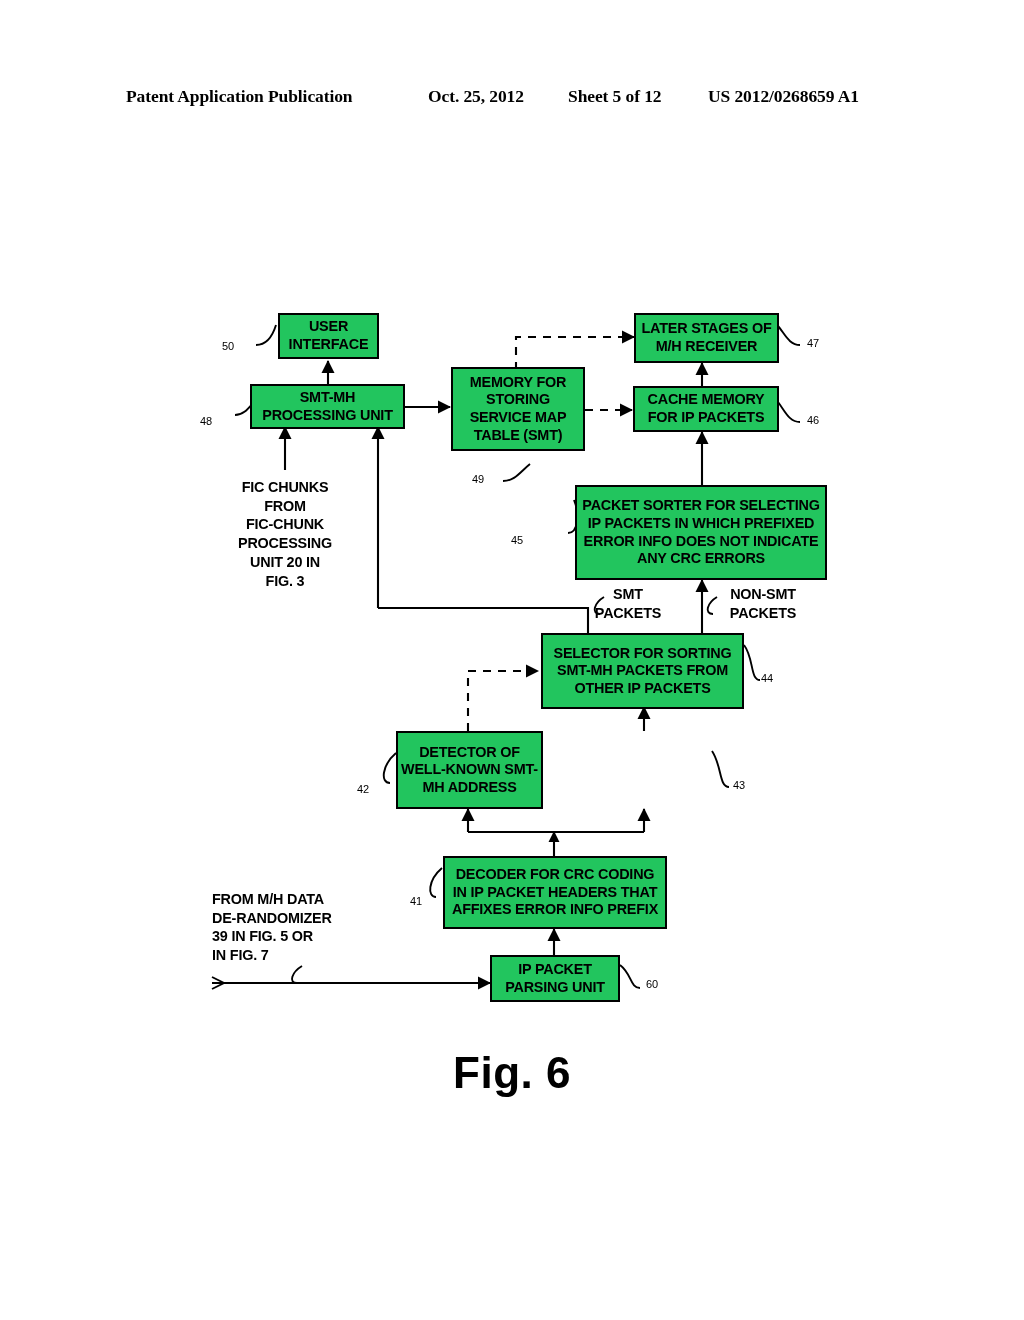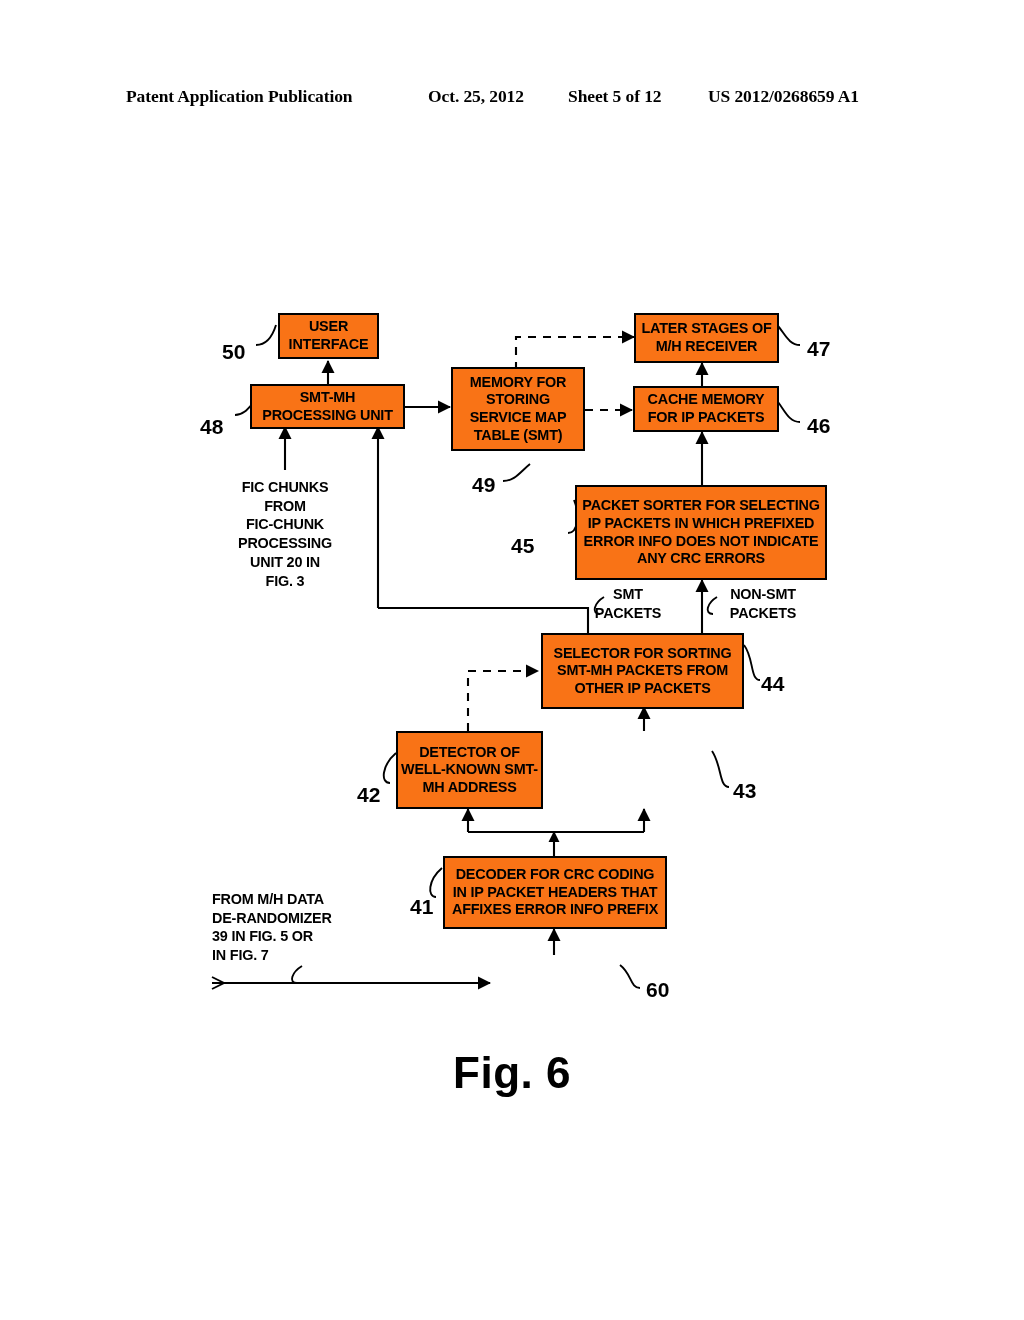--- a/index.html
+++ b/index.html
@@ -49,21 +49,21 @@
     width: 1024px;
     height: 1320px;
     pointer-events: none;
   }
 
   
   .blk {
     position: absolute;
     box-sizing: border-box;
     border: 2.6px solid #000;
-    background: #f97316;
+    background: #22c55e;
     display: flex;
     align-items: center;
     justify-content: center;
     text-align: center;
     font-weight: bold;
     font-size: 14.4px;
     line-height: 1.22;
     letter-spacing: -0.2px;
     padding: 1px 3px;
   }
@@ -77,22 +77,22 @@
     line-height: 1.30;
     letter-spacing: -0.2px;
     white-space: pre-line;
   }
   .lbl.center { text-align: center; }
   .lbl.left   { text-align: left; }
 
   
   .refnum {
     position: absolute;
-    font-weight: bold;
-    font-size: 21px;
+    font-weight: normal;
+    font-size: 11px;
     letter-spacing: 0px;
   }
 
   
   #fig-caption {
     position: absolute;
     left: 0;
     top: 1048px;
     width: 1024px;
     text-align: center;
@@ -232,20 +232,24 @@
 
   <div class="refnum" style="left:733px; top:779px;">43</div>
 
   <div class="blk" style="left:443px; top:856px; width:224px; height:73px;">
     <span>DECODER FOR CRC CODING
 IN IP PACKET HEADERS THAT
 AFFIXES ERROR INFO PREFIX</span>
   </div>
   <div class="refnum" style="left:410px; top:895px;">41</div>
 
+  <div class="blk" style="left:490px; top:955px; width:130px; height:47px;">
+    <span>IP PACKET
+PARSING UNIT</span>
+  </div>
   <div class="refnum" style="left:646px; top:978px;">60</div>
 
   <div class="lbl center" style="left:215px; top:478px; width:140px;">FIC CHUNKS
 FROM
 FIC-CHUNK
 PROCESSING
 UNIT 20 IN
 FIG. 3</div>
 
   <div class="lbl center" style="left:588px; top:585px; width:80px;">SMT

